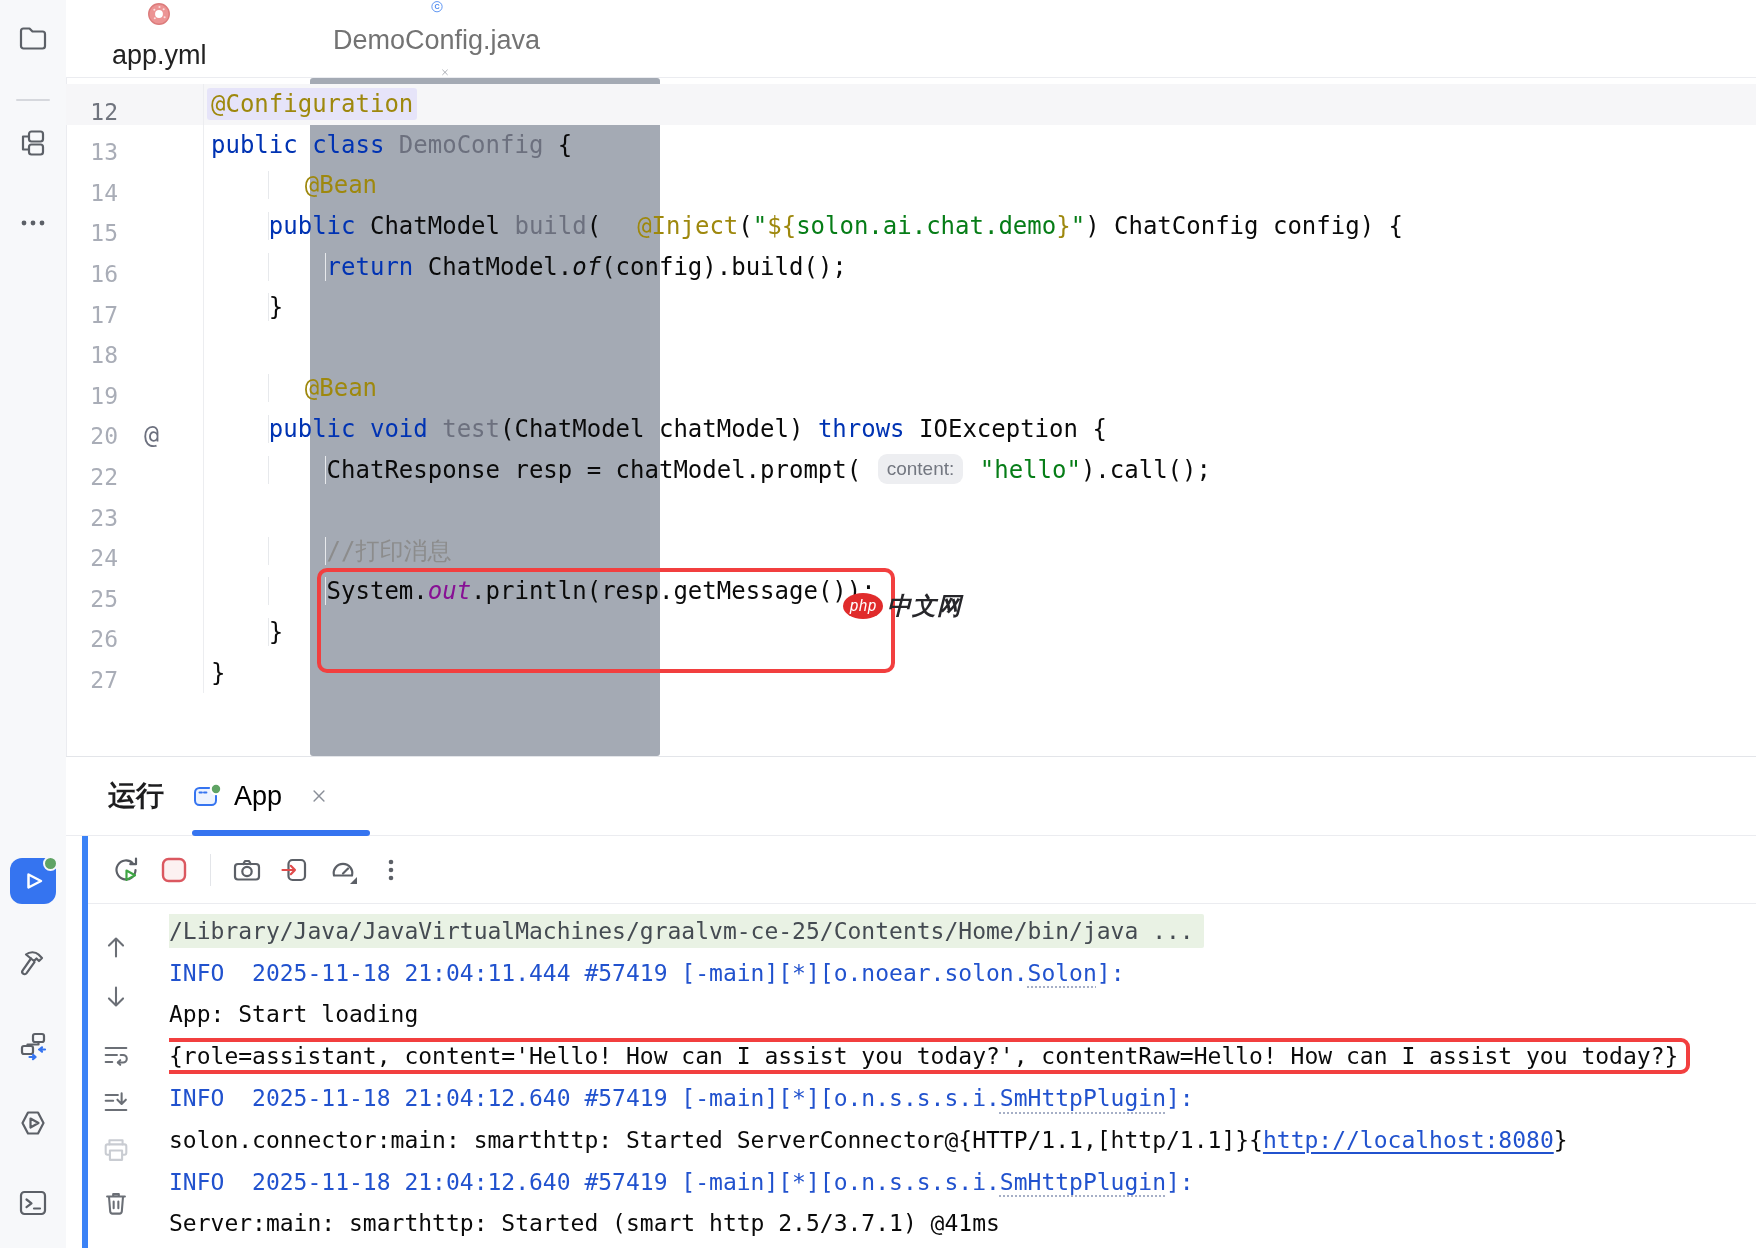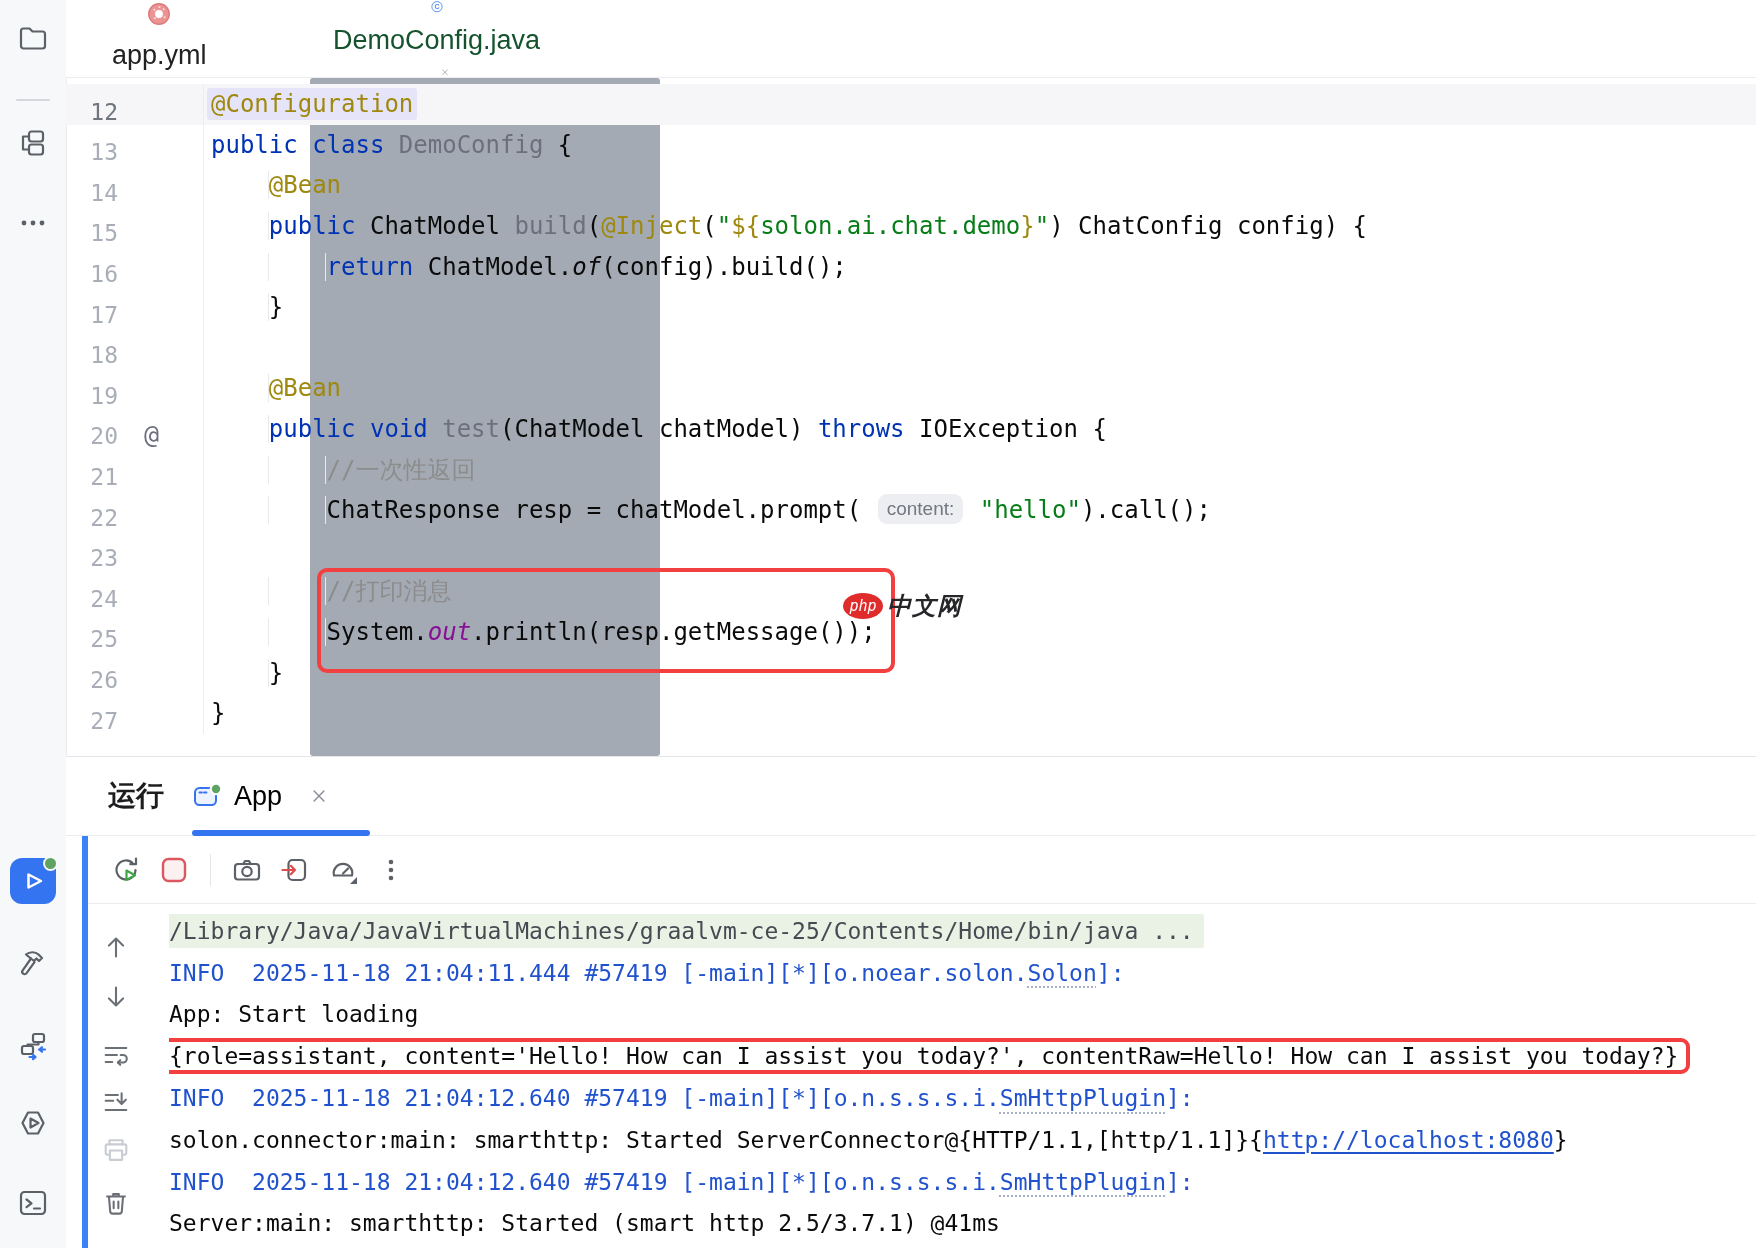--- a/index.html
+++ b/index.html
@@ -16,37 +16,37 @@
   .runbtn svg{position:absolute;left:7px;top:7px;width:32px;height:32px;color:#fff;}
   .runbtn .dot{position:absolute;right:-2px;top:-2px;width:15px;height:15px;border-radius:50%;background:#5FA364;border:2.5px solid #F7F8FA;box-sizing:border-box;}
 
   
   .main{position:absolute;left:66px;top:0;right:0;bottom:0;}
 
   
   .tabbar{position:absolute;top:0;left:0;right:0;height:77px;border-bottom:1px solid #EBECF0;background:#fff;}
   .etab{position:absolute;top:0;height:77px;display:flex;align-items:center;gap:12px;cursor:pointer;flex-direction:column;}
   .etab .lbl{font-size:27px;color:#222;}
-  .etab.active .lbl{color:#14532d;}
+  .etab.active .lbl{color:#737373;}
   .tab-ind{position:absolute;bottom:-1px;height:6px;border-radius:3px;}
   .tab-ind.editor{left:244px;width:350px;background:#A4AAB4;}
   .closex{width:18px;height:18px;color:#8A8F98;margin-left:16px;cursor:pointer;}
 
   
   .editor{position:absolute;top:78px;left:0;right:0;height:678px;padding-top:6px;box-sizing:border-box;
           font-family:"DejaVu Sans Mono","Liberation Mono",monospace;}
   .eline{height:40.6px;display:flex;align-items:stretch;}
   .eline.caret{background:#F6F6F8;}
   .gut{width:137px;flex:none;border-right:1px solid #ECEDF0;display:flex;align-items:flex-end;}
   .lnum{width:52px;text-align:right;font-size:23px;color:#A9ADB7;}
   .caret .lnum{color:#70747E;}
   .gicon{flex:1;padding-left:26px;font-size:25px;color:#6C707E;}
   .code{flex:1;display:flex;align-items:center;white-space:pre;font-size:24px;padding-left:7px;}
   .tk{white-space:pre;}
-  .pln{color:#0A0A0A;} .kw{color:#0033B3;} .ann{color:#9E880D;} .str{color:#067D17;} .strx{color:#9E880D;}
+  .pln{color:#0A0A0A;} .kw{color:#0033B3;} .ann{color:#9E880D;margin-left:36px;} .str{color:#067D17;} .strx{color:#9E880D;}
   .cmt{color:#8C8C8C;} .meth{color:#6C707E;} .cls{color:#6C707E;} .ital{font-style:italic;color:#0A0A0A;}
   .fld{color:#871094;font-style:italic;}
   .hl{background:#E6E4F9;border-radius:3px;padding:2px 4px;margin:-2px -4px;}
   .ind{background-image:repeating-linear-gradient(to right,transparent 0,transparent 56.6px,#E7E9EC 56.6px,#E7E9EC 57.6px);}
   .inlay{font-family:"Liberation Sans",sans-serif;font-size:19px;color:#737780;background:#EDEEF1;
          border-radius:9px;padding:4px 9px;margin:6px 2px;position:relative;top:-1px;white-space:pre;}
 
   
   .code-box{position:absolute;left:251px;top:490px;width:570px;height:97px;border:4px solid #F23F3F;border-radius:10px;pointer-events:none;z-index:5;}
   .watermark{position:absolute;left:777px;top:512px;display:flex;align-items:center;gap:4px;z-index:6;pointer-events:none;}
@@ -233,27 +233,20 @@
           </div>
           <div class="eline">
             <div class="gut">
               <span class="lnum">20</span>
               <span class="gicon">@</span>
             </div>
             <div class="code"><span class="tk ind">    </span><span class="tk kw">public void </span><span class="tk meth">test</span><span class="tk pln">(ChatModel chatModel) </span><span class="tk kw">throws</span><span class="tk pln"> IOException {</span></div>
           </div>
           <div class="eline">
             <div class="gut">
-              <span class="lnum">21</span>
-              <span class="gicon"></span>
-            </div>
-            <div class="code"><span class="tk ind">        </span><span class="tk cmt">//一次性返回</span></div>
-          </div>
-          <div class="eline">
-            <div class="gut">
               <span class="lnum">22</span>
               <span class="gicon"></span>
             </div>
             <div class="code"><span class="tk ind">        </span><span class="tk pln">ChatResponse resp = chatModel.prompt(</span><span class="tk pln"> </span><span class="inlay">content:</span><span class="tk pln"> </span><span class="tk str">"hello"</span><span class="tk pln">).call();</span></div>
           </div>
           <div class="eline">
             <div class="gut">
               <span class="lnum">23</span>
               <span class="gicon"></span>
             </div>

